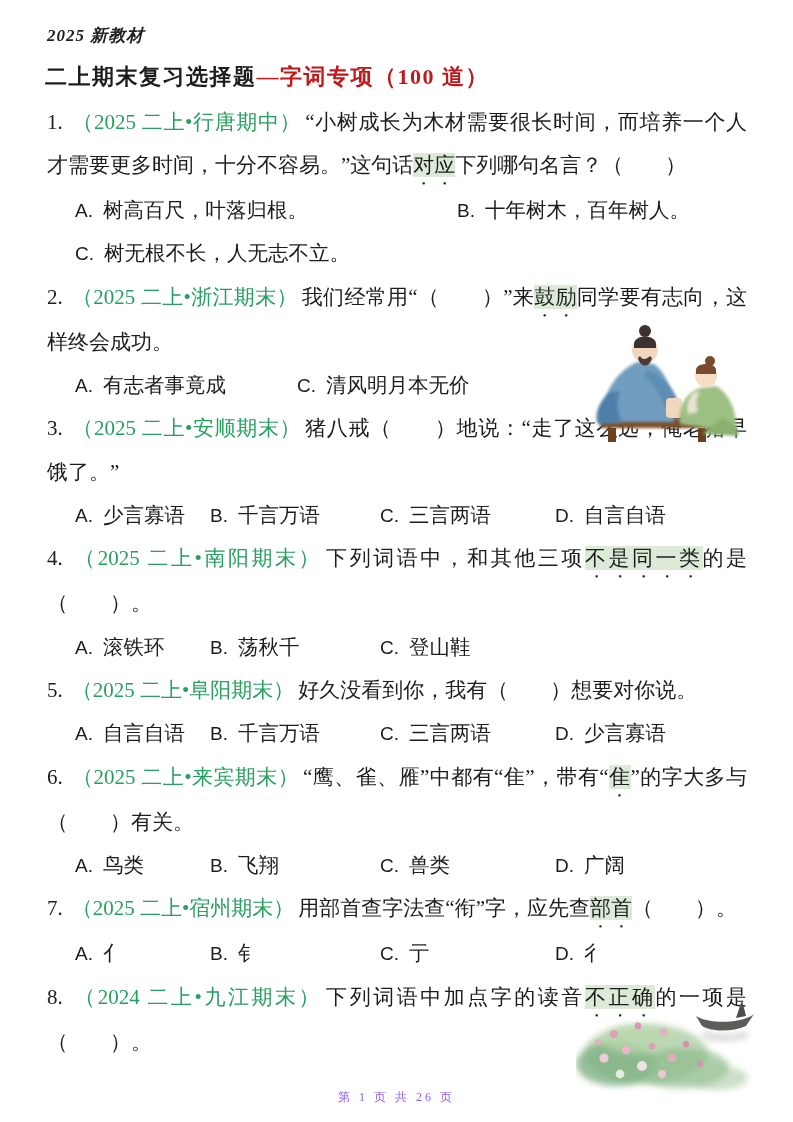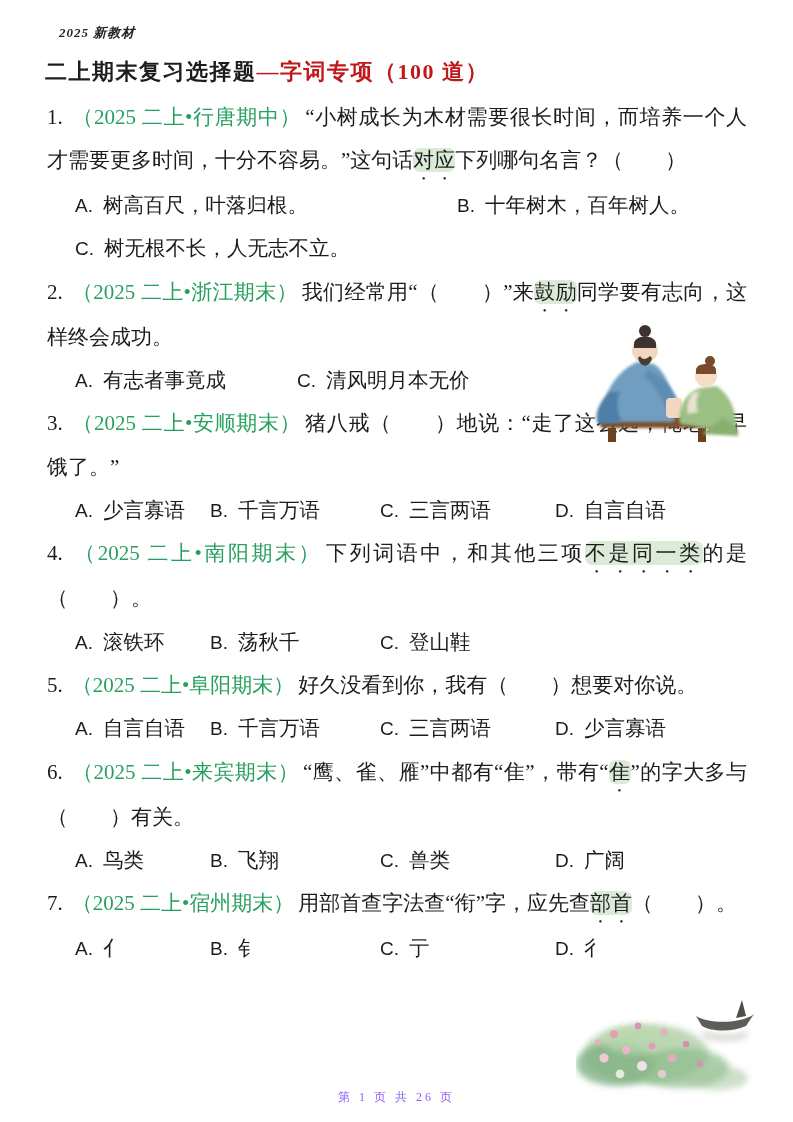--- a/index.html
+++ b/index.html
@@ -5,39 +5,38 @@
   * { margin:0; padding:0; box-sizing:border-box; }
   html,body { background:#ffffff; }
   .page {
     position:relative; width:793px; height:1122px; margin:0 auto;
     background:#ffffff; overflow:hidden;
     font-family:"Liberation Serif","DejaVu Serif",serif;
     color:#1c1c1c;
   }
   .content { padding:24px 46px 0 47px; }
   .edition {
-    font-size:13px; font-weight:bold; font-style:italic;
-    color:#222; letter-spacing:1px;margin-left:12px;
+    font-size:17px; font-weight:bold; font-style:italic;
+    color:#222; letter-spacing:1px;
   }
   h1.title {
     margin:16px 0 10px -2px; font-size:22px; font-weight:bold;
     letter-spacing:1.5px; line-height:1.25; white-space:nowrap;
   }
   h1.title .red { color:var(--red,#c0191c); }
   .question { margin:0; }
   .qtext { font-size:21px; line-height:2.06; text-align:justify; }
   .qnum { margin-right:9px; }
   .qtag { color:var(--green,#27a05f); margin-right:4px; }
   .hl {
     background:var(--hl,#dcebd8);
     -webkit-text-emphasis:filled dot #2b2b2b;
     -webkit-text-emphasis-position:under right;
     text-emphasis:filled dot #2b2b2b;
     text-emphasis-position:under right;
-    border-radius:7px;
   }
   .opts { display:grid; padding-left:28px; font-size:20.5px; line-height:2.12; }
   .opts-4  { grid-template-columns:135px 170px 175px 1fr; }
   .opts-2a { grid-template-columns:382px 1fr; }
   .opts-2b { grid-template-columns:222px 1fr; }
   .opts-2c { grid-template-columns:272px 1fr; }
   .opt { white-space:nowrap; }
   .olabel {
     font-family:"Liberation Sans","DejaVu Sans",sans-serif;
     font-size:19px; margin-right:10px;
@@ -110,20 +109,27 @@
         </div>
         <div class="question">
           <p class="qtext"><span class="qnum">7.</span><span class="qtag">（2025 二上•宿州期末）</span><span>用部首查字法查“衔”字，应先查</span><span class="hl">部首</span><span>（　　）。</span></p>
           <div class="opts opts-4">
             <div class="opt"><span class="olabel">A.</span><span class="otext"><span>亻</span></span></div>
             <div class="opt"><span class="olabel">B.</span><span class="otext"><span>钅</span></span></div>
             <div class="opt"><span class="olabel">C.</span><span class="otext"><span>亍</span></span></div>
             <div class="opt"><span class="olabel">D.</span><span class="otext"><span>彳</span></span></div>
           </div>
         </div>
+        <div class="question">
+          <p class="qtext"><span class="qnum">8.</span><span class="qtag">（2024 二上•九江期末）</span><span>下列词语中加点字的读音</span><span class="hl">不正确</span><span>的一项是（　　）。</span></p>
+          <div class="opts opts-2c">
+            <div class="opt"></div>
+            <div class="opt"></div>
+          </div>
+        </div>
       </div>
   </div>
 
   <svg class="illus illus-scholar" viewBox="0 0 164 130">
     <defs>
         <filter id="soft1" x="-30%" y="-30%" width="160%" height="160%">
           <feGaussianBlur stdDeviation="1.4"></feGaussianBlur>
         </filter>
       </defs>
 

